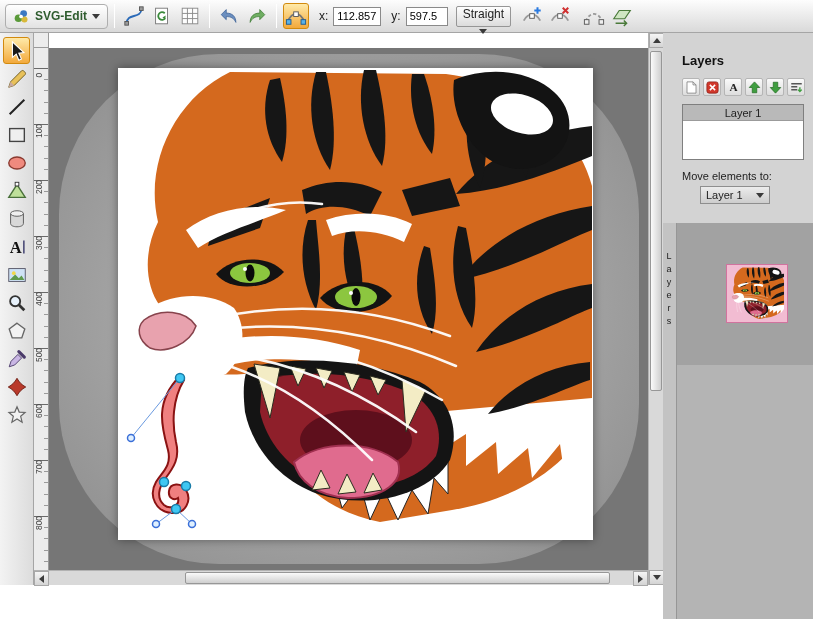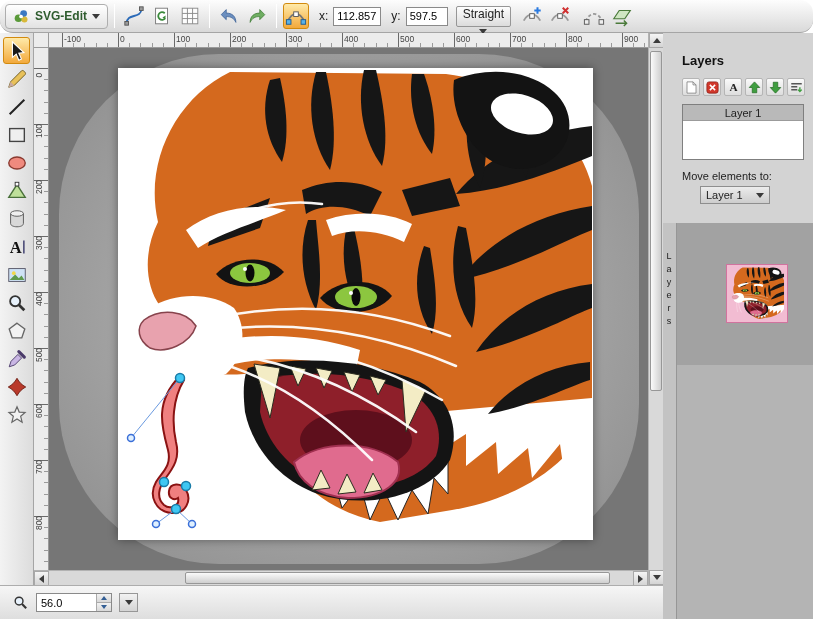--- a/index.html
+++ b/index.html
@@ -3,21 +3,21 @@
 <meta charset="utf-8">
 <style>
   *{margin:0;padding:0;box-sizing:border-box;}
   html,body{background:#fff;}
   body{font-family:"Liberation Sans",sans-serif;font-size:12px;color:#222;}
   #app{position:relative;width:813px;height:619px;overflow:hidden;background:#fff;}
 
   
   #topbar{position:absolute;left:0;top:0;width:813px;height:33px;
     background:linear-gradient(#fdfdfd,#d9d9d9);border-bottom:1px solid #a5a5a5;
-    display:flex;align-items:center;padding:0 5px;gap:2px;border-radius:13px;}
+    display:flex;align-items:center;padding:0 5px;gap:2px;}
   .logo-btn{display:flex;align-items:center;gap:5px;height:25px;padding:0 7px;
     border:1px solid #aeaeae;border-radius:4px;background:linear-gradient(#ffffff,#e2e2e2);cursor:pointer;}
   .logo-text{color:#2e5c2e;font-weight:bold;font-size:12px;}
   .dd-arrow{width:0;height:0;border-left:4px solid transparent;border-right:4px solid transparent;border-top:5px solid #3a3a3a;}
   .vsep{width:1px;height:24px;background:#9f9f9f;border-right:1px solid #fff;margin:0 4px;}
   .tbtn{width:26px;height:26px;display:flex;align-items:center;justify-content:center;border-radius:3px;border:1px solid transparent;cursor:pointer;}
   .tbtn svg{width:22px;height:22px;}
   .active-orange{background:linear-gradient(#ffeaa9,#f2a93c)!important;border:1px solid #d28a0e!important;}
   .coord-label{margin:0 3px 0 8px;font-size:12px;}
   .coord-input{width:48px;height:19px;border:1px solid #8a8a8a;background:#fff;font-family:inherit;font-size:11px;padding:1px 3px;}
@@ -350,33 +350,20 @@
         </svg>
       </div>
     <div class="tool">
         <svg viewBox="0 0 24 24">
           <path d="M12,3 L14.4,8.8 L20.8,9.3 L16,13.4 L17.6,19.8 L12,16.3 L6.4,19.8 L8,13.4 L3.2,9.3 L9.6,8.8 Z" fill="#f2f2f2" stroke="#666" stroke-width="1.3"></path>
         </svg>
       </div>
   </div>
 
   <div id="ruler-corner"></div>
-  <div id="ruler-x">
-      <span class="rxl" style="left: 15px;">-100</span>
-      <span class="rxl" style="left: 71px;">0</span>
-      <span class="rxl" style="left: 127px;">100</span>
-      <span class="rxl" style="left: 183px;">200</span>
-      <span class="rxl" style="left: 239px;">300</span>
-      <span class="rxl" style="left: 295px;">400</span>
-      <span class="rxl" style="left: 351px;">500</span>
-      <span class="rxl" style="left: 407px;">600</span>
-      <span class="rxl" style="left: 463px;">700</span>
-      <span class="rxl" style="left: 519px;">800</span>
-      <span class="rxl" style="left: 575px;">900</span>
-    </div>
   <div id="ruler-y">
       <span class="ryl" style="top: 22px;">0</span>
       <span class="ryl" style="top: 78px;">100</span>
       <span class="ryl" style="top: 134px;">200</span>
       <span class="ryl" style="top: 190px;">300</span>
       <span class="ryl" style="top: 246px;">400</span>
       <span class="ryl" style="top: 302px;">500</span>
       <span class="ryl" style="top: 358px;">600</span>
       <span class="ryl" style="top: 414px;">700</span>
       <span class="ryl" style="top: 470px;">800</span>
@@ -483,34 +470,14 @@
     <div id="thumb-zone">
       <div id="thumbnail">
         <svg width="56" height="54" viewBox="0 0 475 472" preserveAspectRatio="xMidYMid meet">
             <use href="#tigerArt"></use>
           </svg>
       </div>
     </div>
     <div id="below-zone"></div>
   </div>
 
-  <div id="bottombar">
-    <svg viewBox="0 0 24 24" width="17" height="17">
-        <circle cx="10" cy="10" r="5.5" fill="#e8f2fc" stroke="#333" stroke-width="2"></circle>
-        <line x1="14.2" y1="14.2" x2="20" y2="20" stroke="#333" stroke-width="3"></line>
-      </svg>
-    <div id="zoom-wrap">
-      <input id="zoom-input" value="56.0" style="">
-      <div id="zoom-spin">
-        <div class="spin-btn">
-            <span class="spin-tri-up"></span>
-          </div>
-        <div class="spin-btn">
-            <span class="spin-tri-down"></span>
-          </div>
-      </div>
-    </div>
-    <div id="zoom-dd">
-        <span class="dd-arrow"></span>
-      </div>
-  </div>
 
 </div>
 
 </body></html>

